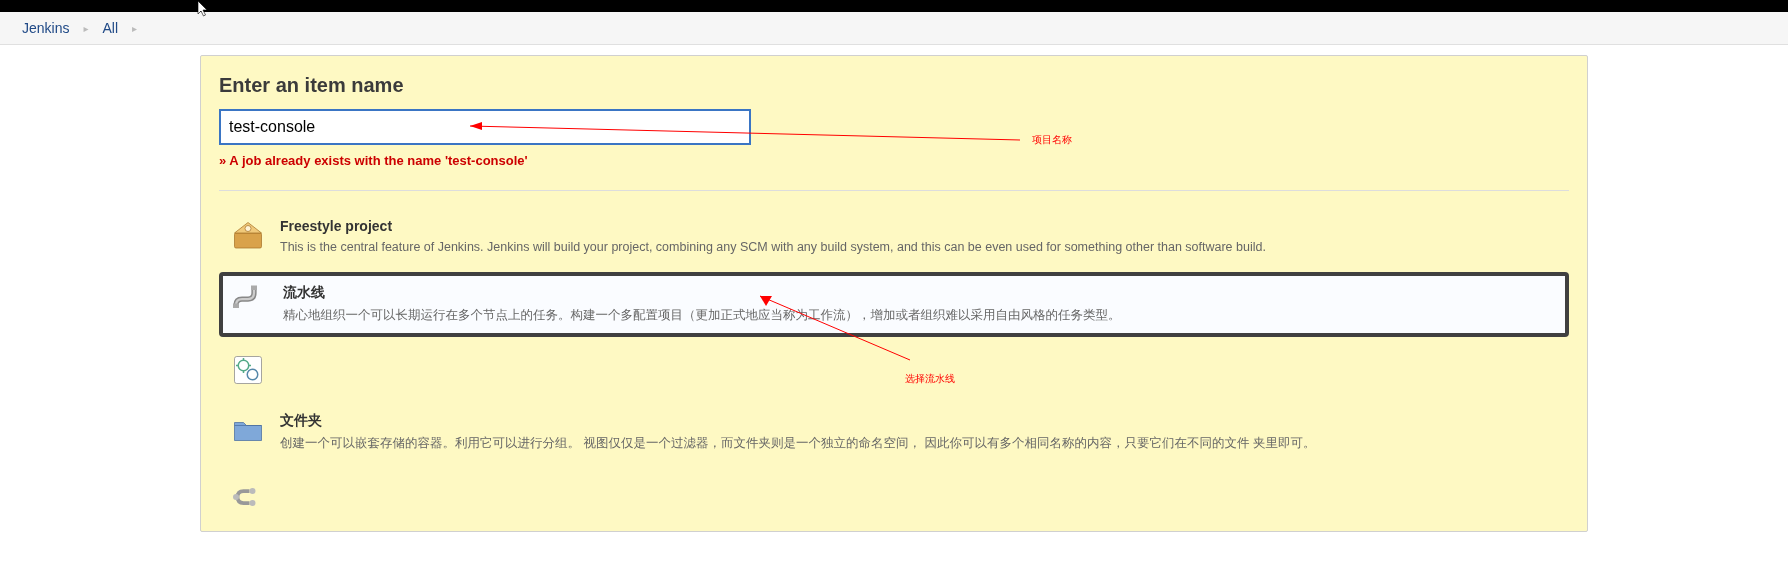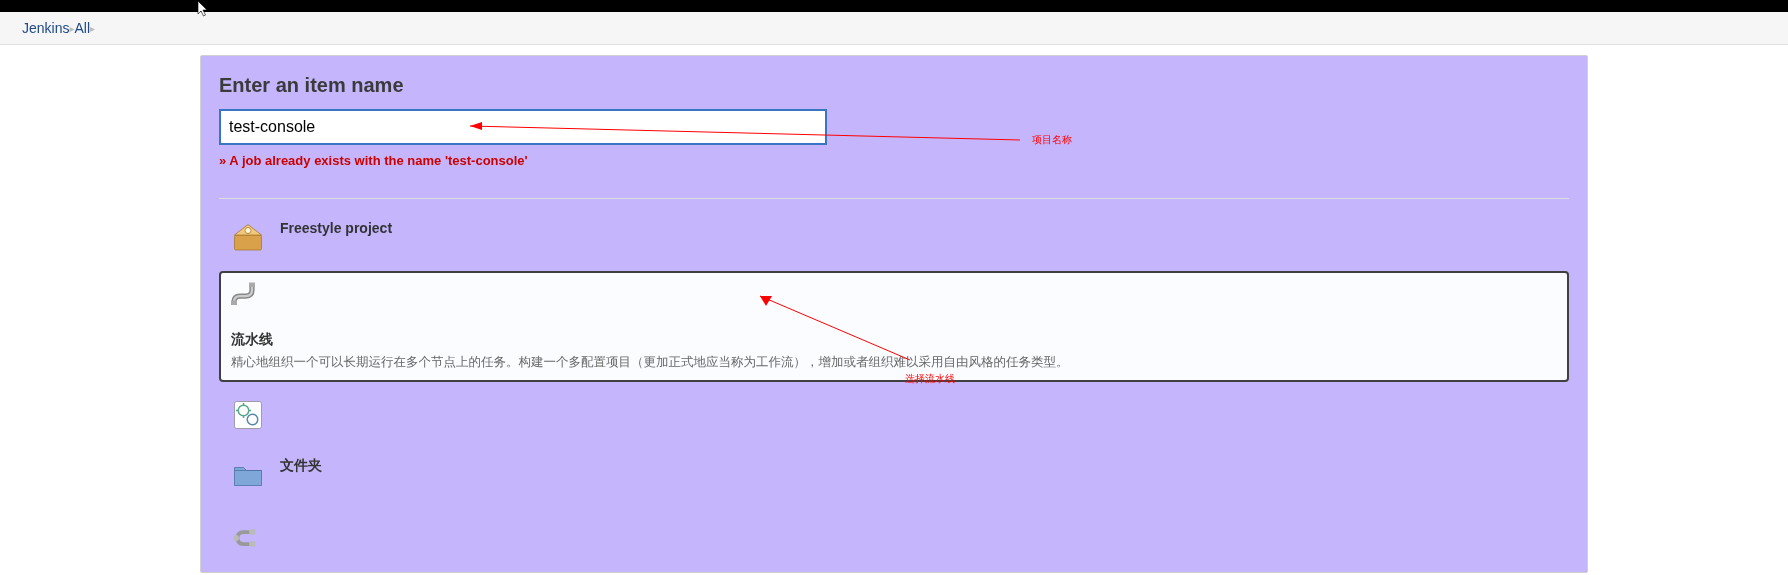--- a/index.html
+++ b/index.html
@@ -22,76 +22,76 @@
     color: #fff;
     font-size: 14px;
     pointer-events: none;
   }
   .breadcrumb {
     background: #f6f6f6;
     border-bottom: 1px solid #e0e0e0;
     padding: 8px 22px;
     display: flex;
     align-items: center;
+    gap: 14px;
     font-size: 14px;
   }
   .breadcrumb a { color: #204a87; text-decoration: none; }
   .breadcrumb .sep { color: #bbb; font-size: 10px; }
   .main-wrap {
     padding: 10px 200px 20px 200px;
   }
   .panel {
     border: 1px solid #d0d0d0;
-    background: #c4b5fd;
+    background: #fef9c3;
     padding: 18px 18px 10px 18px;
     border-radius: 2px;
   }
   .panel h2 {
     font-size: 20px;
     font-weight: bold;
     color: #3b3b3b;
     margin-bottom: 12px;
   }
   .name-input {
-    width: 608px;
+    width: 532px;
     height: 31px;
     border: 2px solid #3a75c4;
     padding: 16px 8px;
     font-size: 16px;
     font-family: inherit;
     outline: none;
     background: #fff;
   }
   .validation {
     color: #c00;
     font-weight: bold;
     font-size: 13px;
     margin-top: 8px;
   }
   .item-list {
-    margin-top: 30px;
+    margin-top: 22px;
     border-top: 1px solid #ddd;
-    padding-top: 12px;
+    padding-top: 18px;
     display: flex;
     flex-direction: column;
     gap: 6px;
   }
   .item-type {
     display: flex;
     gap: 14px;
     padding: 8px 10px;
     border-radius: 4px;
     cursor: pointer;
     border: 1px solid transparent;
     align-items: flex-start;
   }
   .item-type.selected {
-    border: 2px solid #404040;
+    border: 4px solid #404040;
     background: #fafcff;
-    flex-direction: column;
   }
   .item-icon {
     width: 36px;
     height: 36px;
     flex-shrink: 0;
   }
   .item-text .label {
     font-weight: bold;
     font-size: 14px;
     color: #333;
@@ -142,20 +142,21 @@
       <div class="item-type">
         <span class="item-icon">
           <svg viewBox="0 0 48 48">
               <rect x="6" y="20" width="36" height="20" rx="2" fill="#d9a24a" stroke="#a8742a"></rect>
               <path d="M6 20 L24 6 L42 20 Z" fill="#f0c97a" stroke="#a8742a"></path>
               <circle cx="24" cy="14" r="4" fill="#fff3d6" stroke="#a8742a"></circle>
             </svg>
         </span>
         <div class="item-text">
           <div class="label">Freestyle project</div>
+          <div class="desc">This is the central feature of Jenkins. Jenkins will build your project, combining any SCM with any build system, and this can be even used for something other than software build.</div>
         </div>
       </div>
 
       <div class="item-type selected">
         <span class="item-icon">
           <svg viewBox="0 0 48 48">
               <path d="M4 28 Q4 20 12 20 L20 20 Q28 20 28 12 L28 6" stroke="#888" stroke-width="7" fill="none" stroke-linecap="round"></path>
               <path d="M4 28 Q4 20 12 20 L20 20 Q28 20 28 12 L28 6" stroke="#ccc" stroke-width="3" fill="none" stroke-linecap="round"></path>
               <rect x="24" y="2" width="8" height="6" fill="#aaa"></rect>
               <rect x="0" y="26" width="8" height="6" fill="#aaa"></rect>
@@ -180,20 +181,21 @@
 
       <div class="item-type">
         <span class="item-icon">
           <svg viewBox="0 0 48 48">
               <path d="M6 14 L6 38 L42 38 L42 18 L22 18 L18 14 Z" fill="#7fa8d9" stroke="#4a6fa0"></path>
               <path d="M6 18 L42 18" stroke="#4a6fa0"></path>
             </svg>
         </span>
         <div class="item-text">
           <div class="label">文件夹</div>
+          <div class="desc">创建一个可以嵌套存储的容器。利用它可以进行分组。 视图仅仅是一个过滤器，而文件夹则是一个独立的命名空间， 因此你可以有多个相同名称的内容，只要它们在不同的文件 夹里即可。</div>
         </div>
       </div>
 
       <div class="item-type">
         <span class="item-icon">
           <svg viewBox="0 0 48 48">
               <path d="M10 28 Q10 20 18 20 L26 20" stroke="#999" stroke-width="5" fill="none"></path>
               <path d="M10 28 Q10 36 18 36 L26 36" stroke="#999" stroke-width="5" fill="none"></path>
               <circle cx="30" cy="20" r="4" fill="#bbb"></circle>
               <circle cx="30" cy="36" r="4" fill="#bbb"></circle>

